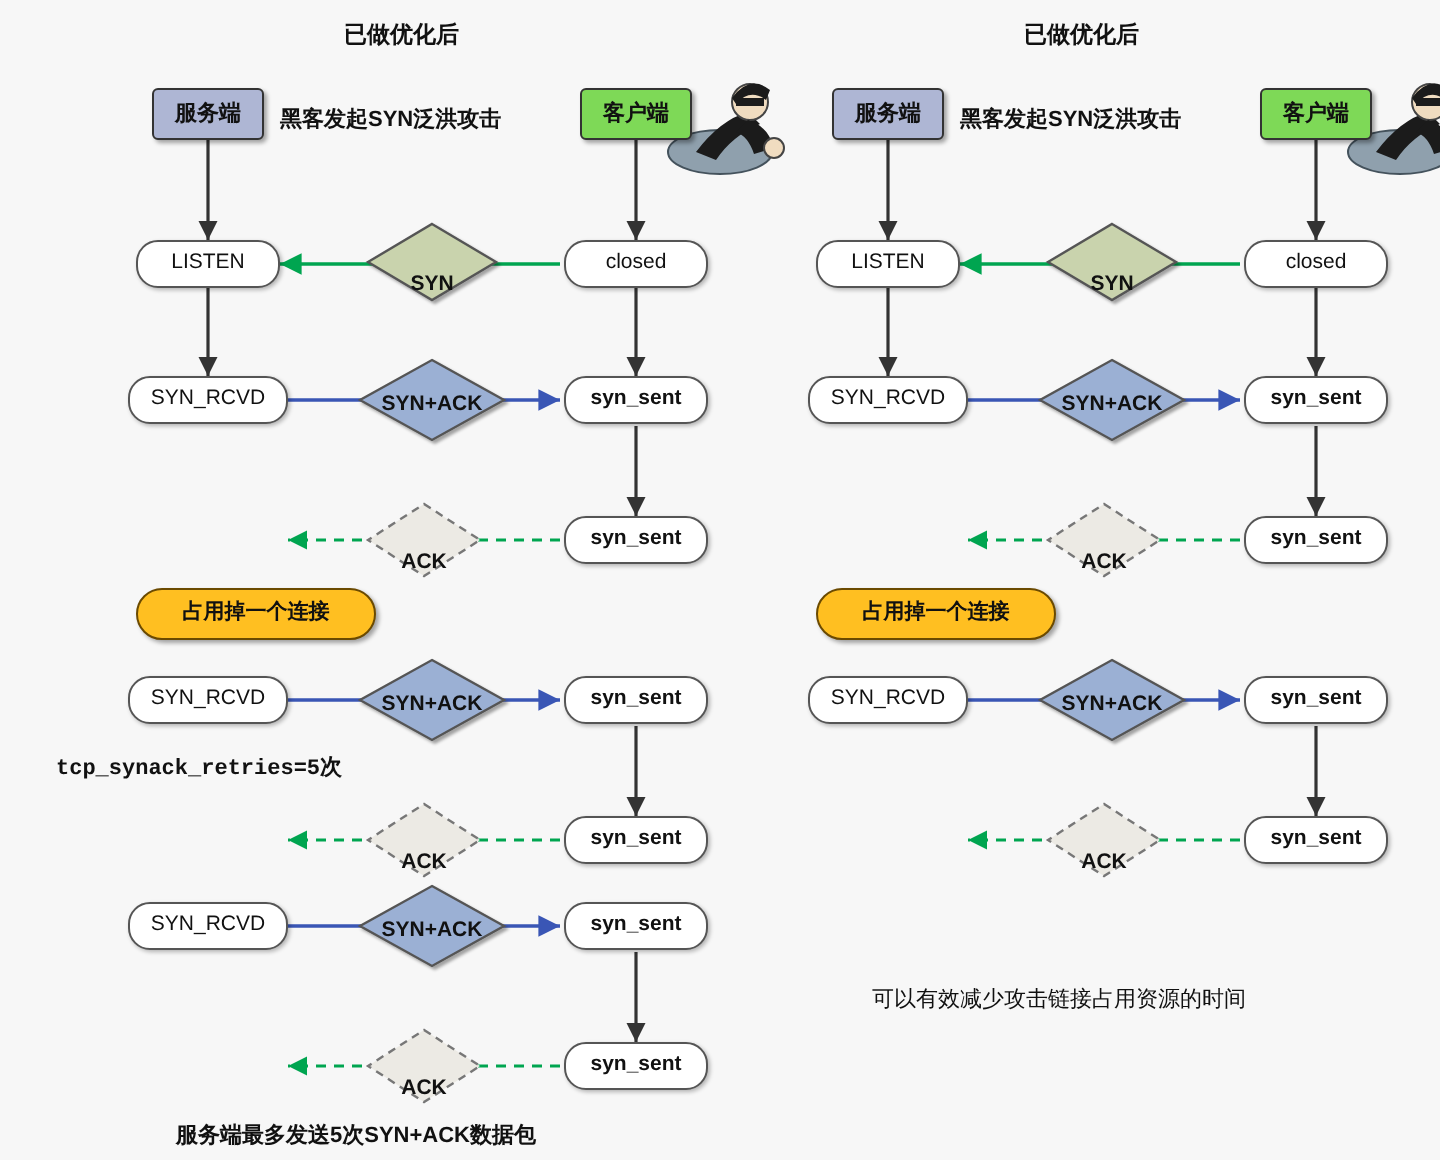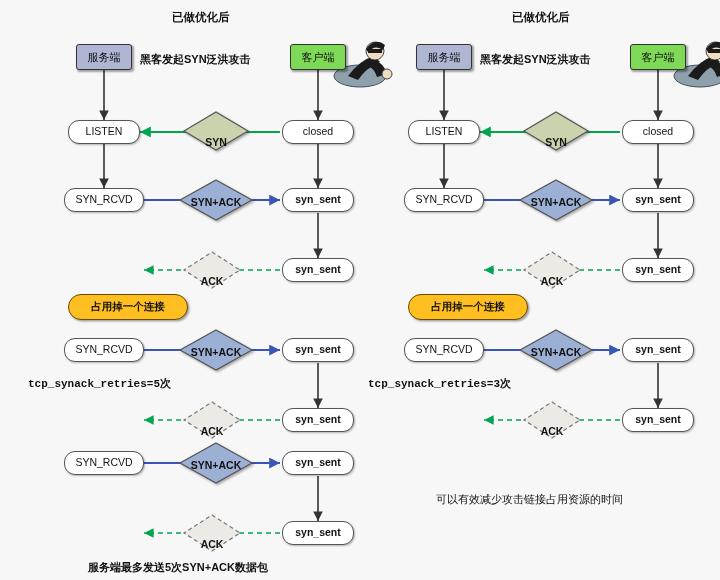--- a/index.html
+++ b/index.html
@@ -29,21 +29,21 @@
     font-size:10.5px;
     color:#111;
     box-shadow:1px 1px 2px rgba(0,0,0,.28);
   }
   .state.bold{font-weight:bold;}
   
   .endpoint{
     border:1.4px solid #333;
     border-radius:3px;
     font-size:11px;
-    font-weight:normal;
+    font-weight:bold;
     color:#111;
     box-shadow:1.5px 1.5px 2px rgba(0,0,0,.35);
   }
   .endpoint.server{background:#aeb6d4;}
   .endpoint.client{background:#7ed957;}
   
   .diamond{
     font-size:10.5px;
     font-weight:bold;
     color:#111;
@@ -211,21 +211,20 @@
   <div class="node state" style="left:404px;top:188px;width:80px;height:24px;">SYN_RCVD</div>
   <div class="node state bold" style="left:622px;top:188px;width:72px;height:24px;">syn_sent</div>
   <div class="node state bold" style="left:622px;top:258px;width:72px;height:24px;">syn_sent</div>
 
   <div class="node pill" style="left:408px;top:294px;width:120px;height:26px;">占用掉一个连接</div>
 
   <div class="node state" style="left:404px;top:338px;width:80px;height:24px;">SYN_RCVD</div>
   <div class="node state bold" style="left:622px;top:338px;width:72px;height:24px;">syn_sent</div>
   <div class="node state bold" style="left:622px;top:408px;width:72px;height:24px;">syn_sent</div>
 
-  <div class="txt mono" style="left:368px;top:376px;">tcp_synack_retries=3次</div>
 
   <div class="txt" style="left:436px;top:468px;margin-top:24px;">可以有效减少攻击链接占用资源的时间</div>
 
   <div class="node diamond" style="left:526px;top:121px;width:60px;height:20px;">SYN</div>
   <div class="node diamond" style="left:520px;top:182px;width:72px;height:18px;">SYN+ACK</div>
   <div class="node diamond" style="left:526px;top:260px;width:52px;height:20px;">ACK</div>
   <div class="node diamond" style="left:520px;top:332px;width:72px;height:18px;">SYN+ACK</div>
   <div class="node diamond" style="left:526px;top:410px;width:52px;height:20px;">ACK</div>
 
 </div>

